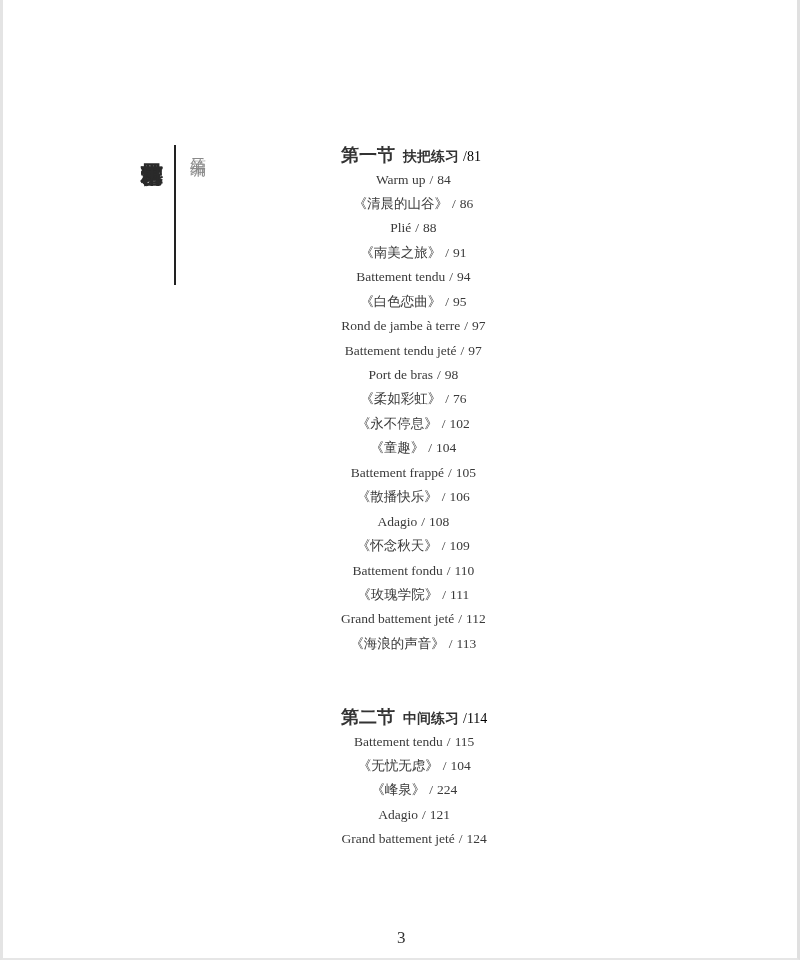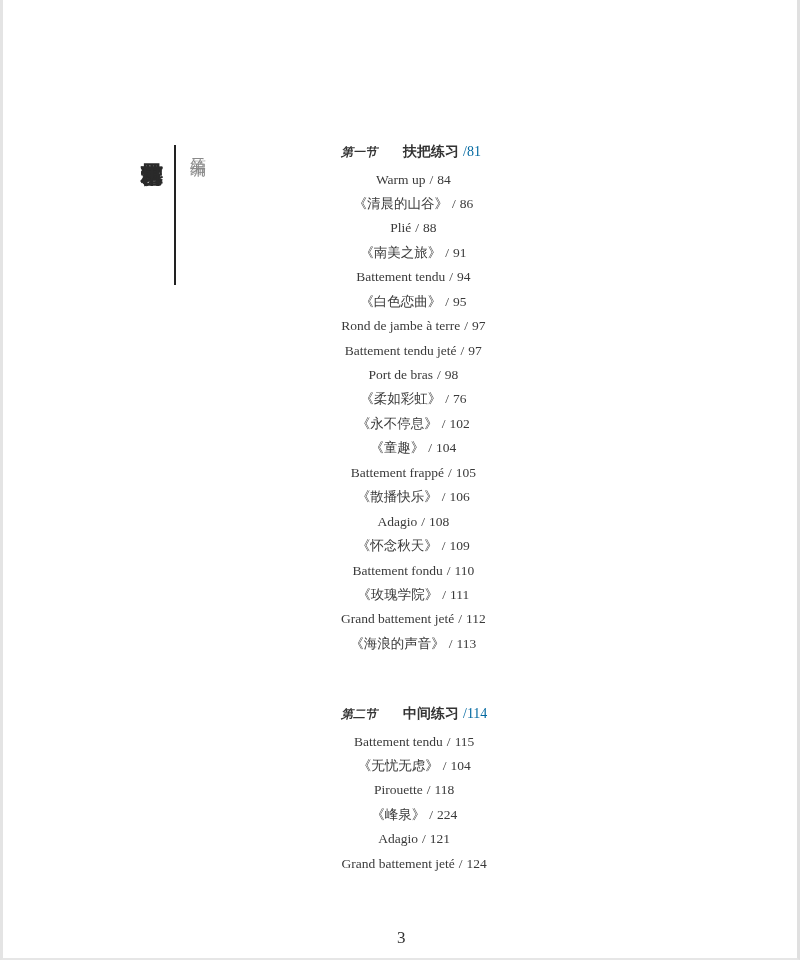--- a/index.html
+++ b/index.html
@@ -46,32 +46,31 @@
     .section {
       position: absolute; left: 338px;
     }
     .section-head {
       display: flex; align-items: baseline;
       height: 24.5px;
     }
     .section-num {
       width: 62px;
       font-family: "DejaVu Sans", "Liberation Sans", sans-serif;
-      font-weight: bold; font-size: 12px;
+      font-weight: bold; font-size: 18px;
       color: #333333;
-      font-style: italic;
     }
     .section-title {
       font-family: "DejaVu Sans", "Liberation Sans", sans-serif;
       font-weight: bold; font-size: 14px;
       color: #333333;
     }
     .section-page {
       font-family: "Liberation Serif", serif;
-      font-size: 14px; color: #0369a1;
+      font-size: 14px; color: #000000;
       margin-left: 4px;
     }
     .entries {
       list-style: none; padding: 0; margin-top: 0; margin-bottom: 0; text-align: center;
     }
     .entry {
       height: 24.45px;
       line-height: 24.45px;
       font-size: 13.5px;
       color: #3a3a3a;
@@ -125,21 +124,20 @@
 
   <div class="section" style="top:705px;">
     <div class="section-head">
       <span class="section-num">第二节</span>
       <span class="section-title">中间练习</span>
       <span class="section-page"><span class="sep">/</span><span>114</span></span>
     </div>
     <ul class="entries">
         <li class="entry"><span>Battement tendu</span><span class="sep">/</span><span>115</span></li>
         <li class="entry"><span>《无忧无虑》</span><span class="sep">/</span><span>104</span></li>
-        <li class="entry"><span>Pirouette</span><span class="sep">/</span><span>118</span></li>
         <li class="entry"><span>《峰泉》</span><span class="sep">/</span><span>224</span></li>
         <li class="entry"><span>Adagio</span><span class="sep">/</span><span>121</span></li>
         <li class="entry"><span>Grand battement jeté</span><span class="sep">/</span><span>124</span></li>
       </ul>
   </div>
 
   <div class="page-number">3</div>
 </div>
 
 </body></html>

